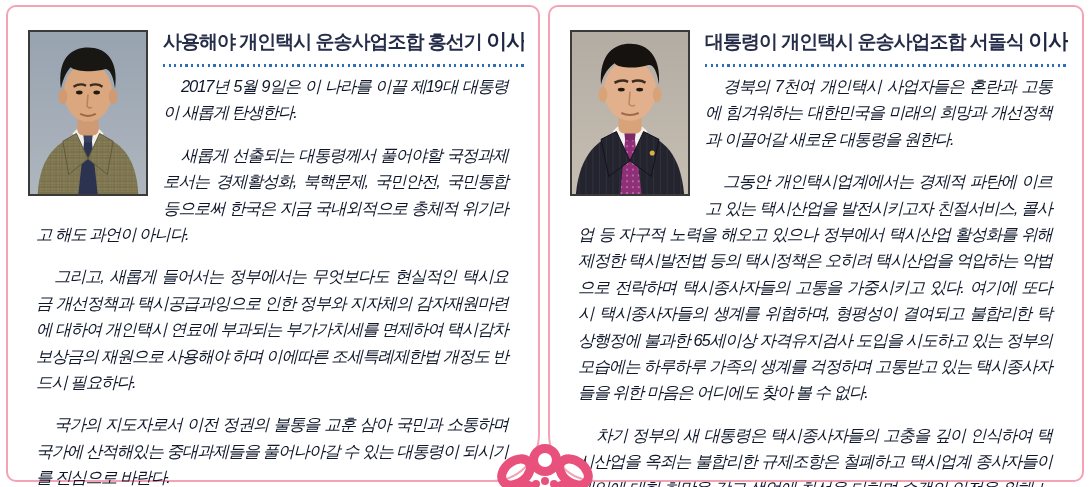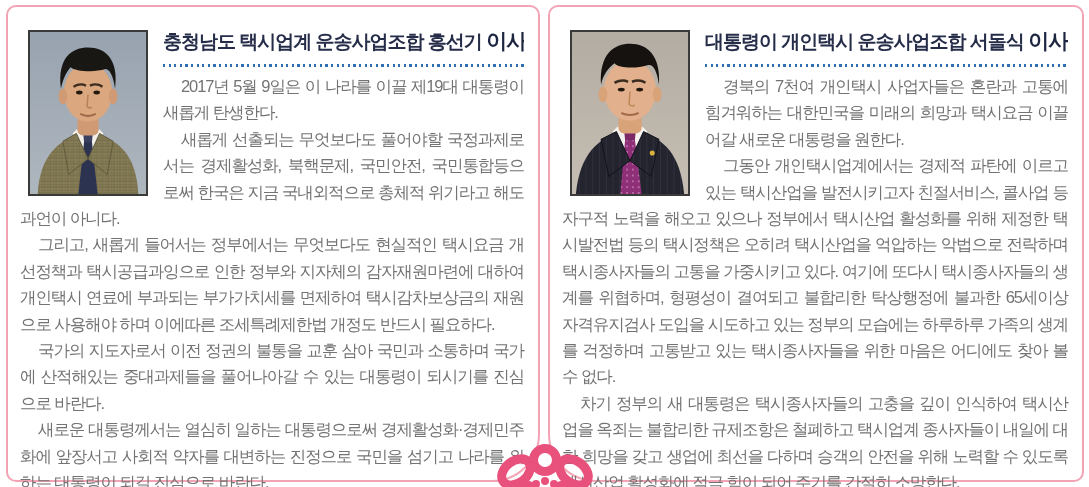--- a/index.html
+++ b/index.html
@@ -25,23 +25,24 @@
     margin:0;text-align:center;font-size:19px;font-weight:600;
     color:#262d49;letter-spacing:-1px;white-space:nowrap;
   }
   h2.col-title .suffix{font-size:21px;font-weight:800;color:#1d2540;}
   .dotline{
     height:3px;margin:9px 0 4px 0;
     background-image:repeating-linear-gradient(90deg,#2e6eb3 0 2.2px,transparent 2.2px 5.6px);
     background-position:0 0;background-repeat:repeat-x;background-size:100% 3px;
   }
   .bodytext p{
-    margin:0;font-size:16.5px;line-height:26.4px;color:#737373;
+    margin:16px;font-size:16.5px;line-height:26.4px;color:#0f172a;
     text-align:justify;text-indent:18px;letter-spacing:-1.1px;
     word-break:break-all;
+    font-style:italic;
   }
   .bodytext p:first-of-type{margin-top:2px;}
   .flower{
     position:absolute;left:480px;top:437px;width:130px;height:64px;z-index:3;
   }
   .flower svg{display:block;}
 </style>
 </head>
 <body>
 
@@ -83,26 +84,26 @@
       <path d="M45 56 q7 -4 13 -1" stroke="#3a2c20" stroke-width="2.4" fill="none"></path>
       <path d="M62 55 q7 -3 13 1" stroke="#3a2c20" stroke-width="2.4" fill="none"></path>
       <ellipse cx="51" cy="62" rx="3.4" ry="2" fill="#24190f"></ellipse>
       <ellipse cx="69" cy="62" rx="3.4" ry="2" fill="#24190f"></ellipse>
 
       <path d="M60 64 L59 76 q2 3 5 1" stroke="#b98158" stroke-width="1.6" fill="none"></path>
       <path d="M52 84 q8 4 16 0" stroke="#9c6647" stroke-width="2" fill="none"></path>
     </svg>
   </span>
   <div class="titlewrap">
-    <h2 class="col-title"><span>충청남도 택시업계 운송사업조합 홍선기</span> <span class="suffix">이사장</span></h2>
+    <h2 class="col-title"><span>사용해야 개인택시 운송사업조합 홍선기</span> <span class="suffix">이사장</span></h2>
     <div class="dotline"></div>
   </div>
   <div class="bodytext">
     <p>2017년 5월 9일은 이 나라를 이끌 제19대 대통령이 새롭게 탄생한다.</p>
-    <p>새롭게 선출되는 무엇보다도 풀어야할 국정과제로서는 경제활성화, 북핵문제, 국민안전, 국민통합등으로써 한국은 지금 국내외적으로 총체적 위기라고 해도 과언이 아니다.</p>
+    <p>새롭게 선출되는 대통령께서 풀어야할 국정과제로서는 경제활성화, 북핵문제, 국민안전, 국민통합등으로써 한국은 지금 국내외적으로 총체적 위기라고 해도 과언이 아니다.</p>
     <p>그리고, 새롭게 들어서는 정부에서는 무엇보다도 현실적인 택시요금 개선정책과 택시공급과잉으로 인한 정부와 지자체의 감자재원마련에 대하여 개인택시 연료에 부과되는 부가가치세를 면제하여 택시감차보상금의 재원으로 사용해야 하며 이에따른 조세특례제한법 개정도 반드시 필요하다.</p>
     <p>국가의 지도자로서 이전 정권의 불통을 교훈 삼아 국민과 소통하며 국가에 산적해있는 중대과제들을 풀어나아갈 수 있는 대통령이 되시기를 진심으로 바란다.</p>
     <p>새로운 대통령께서는 열심히 일하는 대통령으로써 경제활성화·경제민주화에 앞장서고 사회적 약자를 대변하는 진정으로 국민을 섬기고 나라를 위하는 대통령이 되길 진심으로 바란다.</p>
   </div>
 </section>
 
 <section class="box box-right">
   <span class="portrait">
     <svg viewBox="0 0 120 166" preserveAspectRatio="none">
       <defs>
@@ -149,21 +150,21 @@
 
       <path d="M60 61 L59 74 q3 3 6 1" stroke="#c08659" stroke-width="1.6" fill="none"></path>
       <path d="M51 83 q9 4 18 0" stroke="#a06a49" stroke-width="2" fill="none"></path>
     </svg>
   </span>
   <div class="titlewrap">
     <h2 class="col-title"><span>대통령이 개인택시 운송사업조합 서돌식</span> <span class="suffix">이사장</span></h2>
     <div class="dotline"></div>
   </div>
   <div class="bodytext">
-    <p>경북의 7천여 개인택시 사업자들은 혼란과 고통에 힘겨워하는 대한민국을 미래의 희망과 택시요금 이끌어갈 새로운 대통령을 원한다.</p>
+    <p>경북의 7천여 개인택시 사업자들은 혼란과 고통에 힘겨워하는 대한민국을 미래의 희망과 개선정책과 이끌어갈 새로운 대통령을 원한다.</p>
     <p>그동안 개인택시업계에서는 경제적 파탄에 이르고 있는 택시산업을 발전시키고자 친절서비스, 콜사업 등 자구적 노력을 해오고 있으나 정부에서 택시산업 활성화를 위해 제정한 택시발전법 등의 택시정책은 오히려 택시산업을 억압하는 악법으로 전락하며 택시종사자들의 고통을 가중시키고 있다. 여기에 또다시 택시종사자들의 생계를 위협하며, 형평성이 결여되고 불합리한 탁상행정에 불과한 65세이상 자격유지검사 도입을 시도하고 있는 정부의 모습에는 하루하루 가족의 생계를 걱정하며 고통받고 있는 택시종사자들을 위한 마음은 어디에도 찾아 볼 수 없다.</p>
     <p>차기 정부의 새 대통령은 택시종사자들의 고충을 깊이 인식하여 택시산업을 옥죄는 불합리한 규제조항은 철폐하고 택시업계 종사자들이 내일에 대한 희망을 갖고 생업에 최선을 다하며 승객의 안전을 위해 노력할 수 있도록 택시산업 활성화에 적극 힘이 되어 주기를 간절히 소망한다.</p>
   </div>
 </section>
 
 <div class="flower">
   <svg viewBox="0 0 130 64" width="130" height="64">
     <g fill="#e8517b">
 
       <ellipse cx="38" cy="59" rx="22" ry="15" transform="rotate(-18 38 59)"></ellipse>

